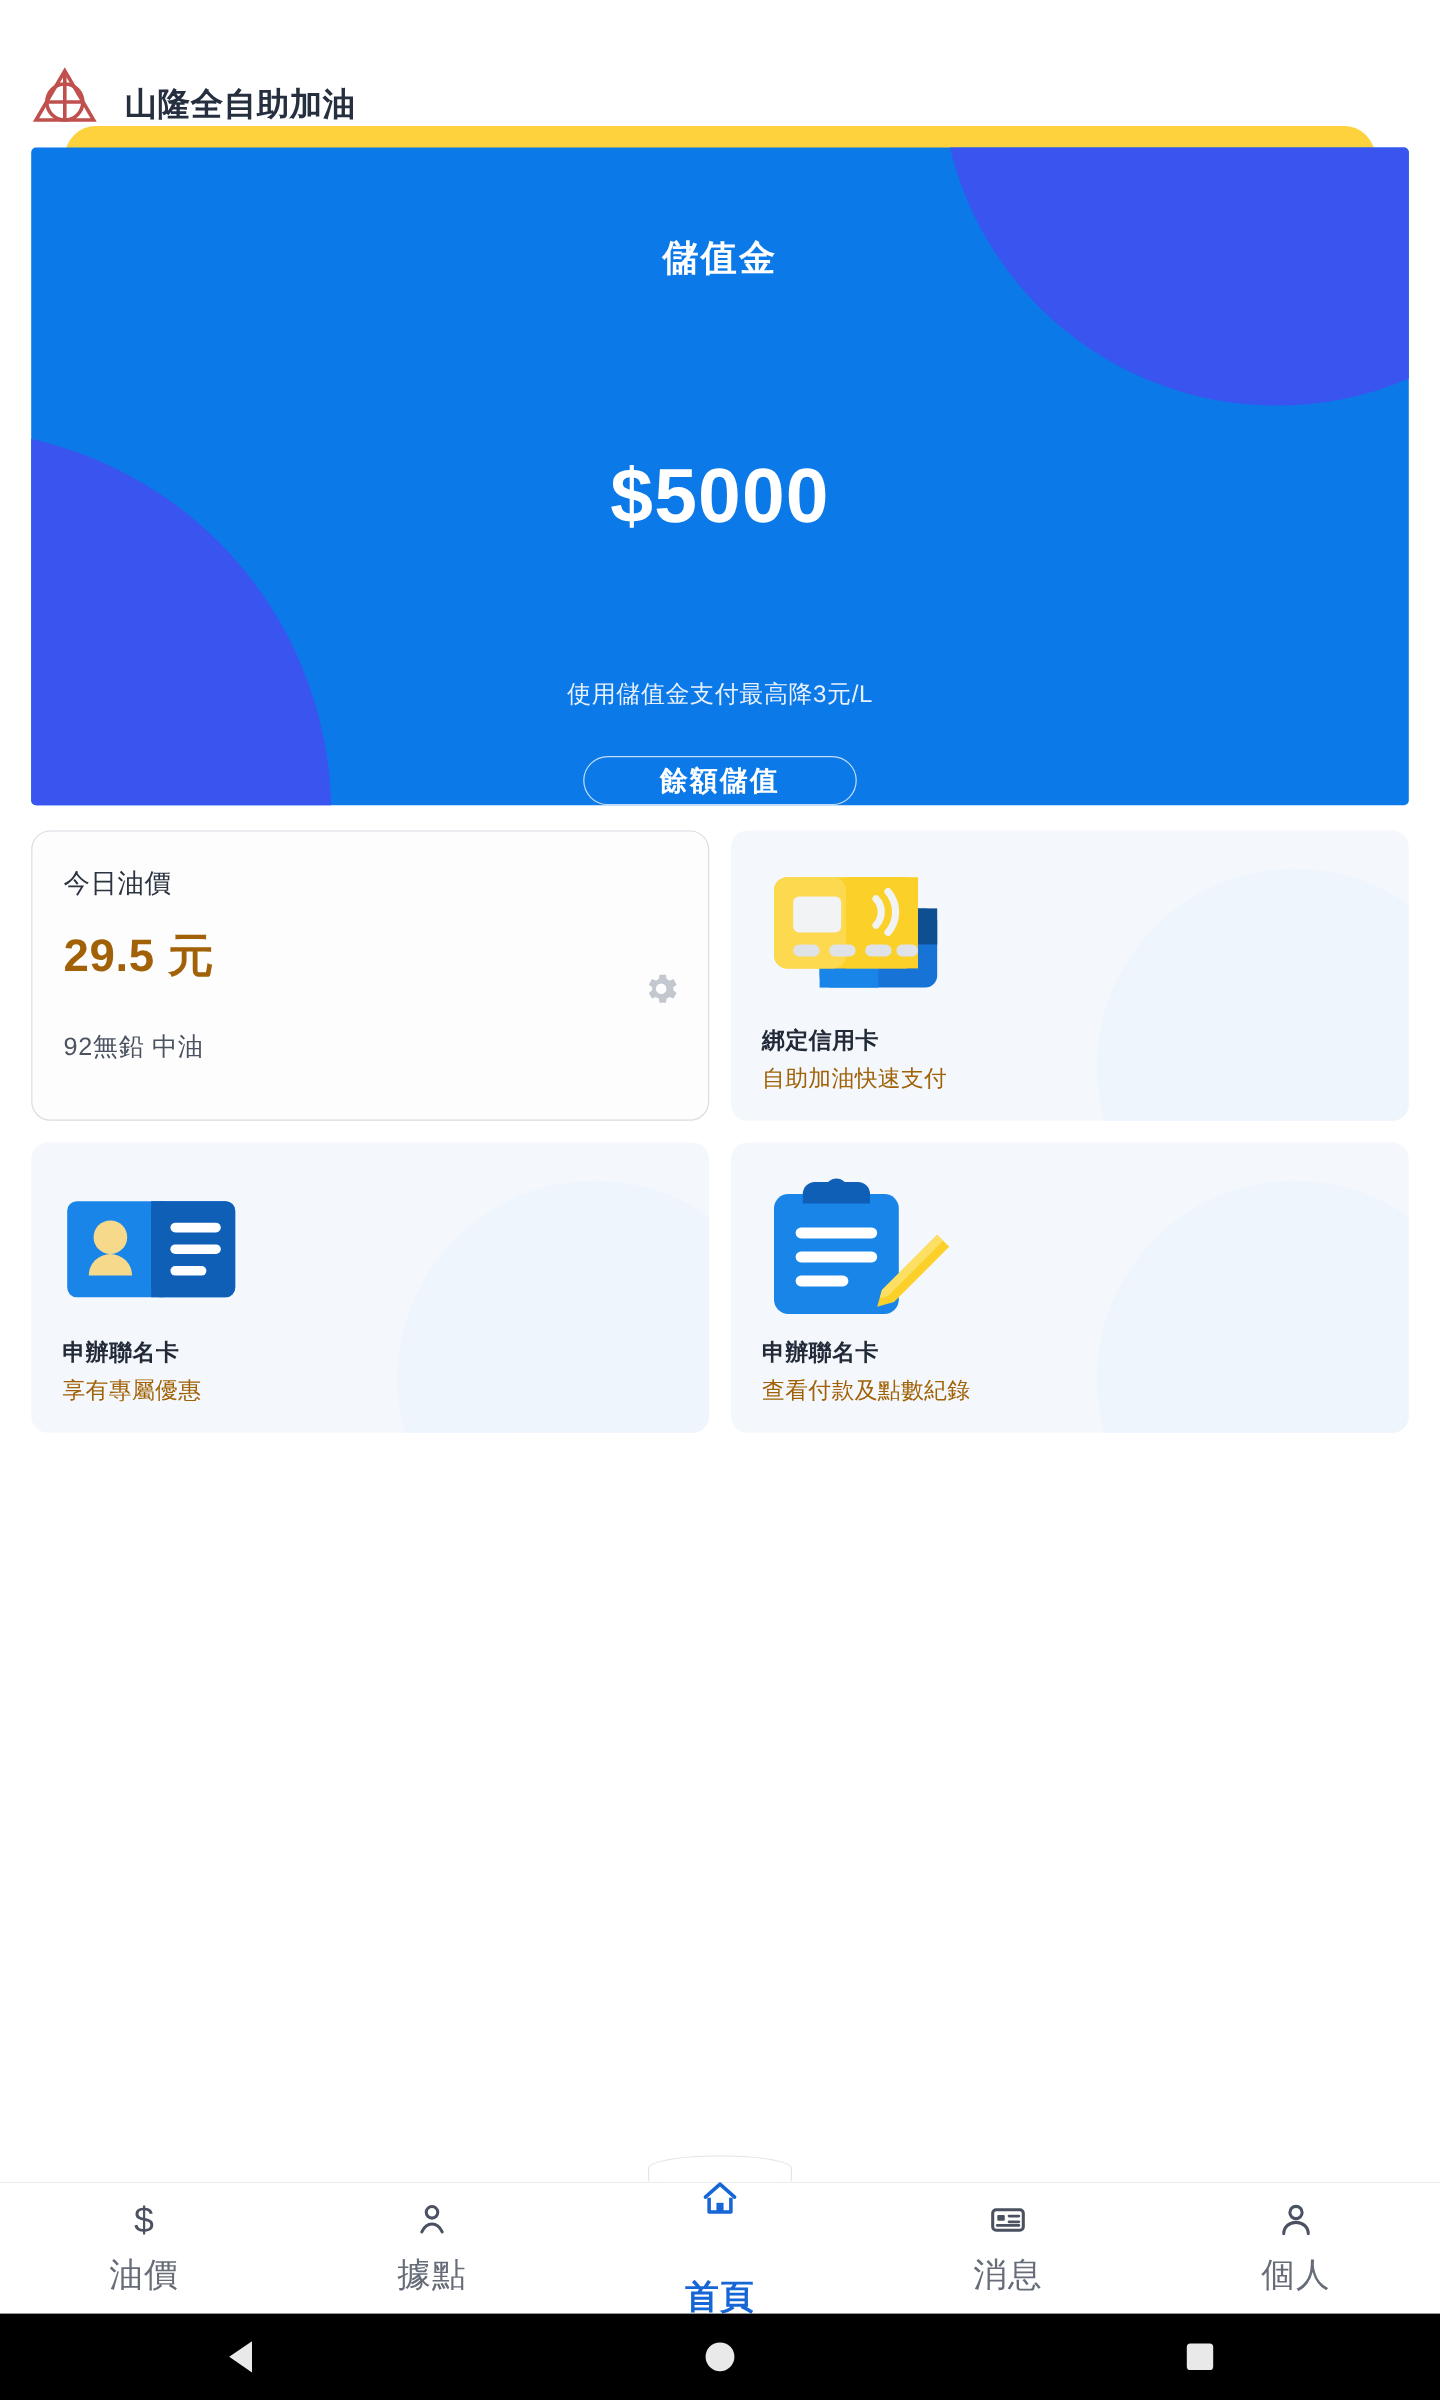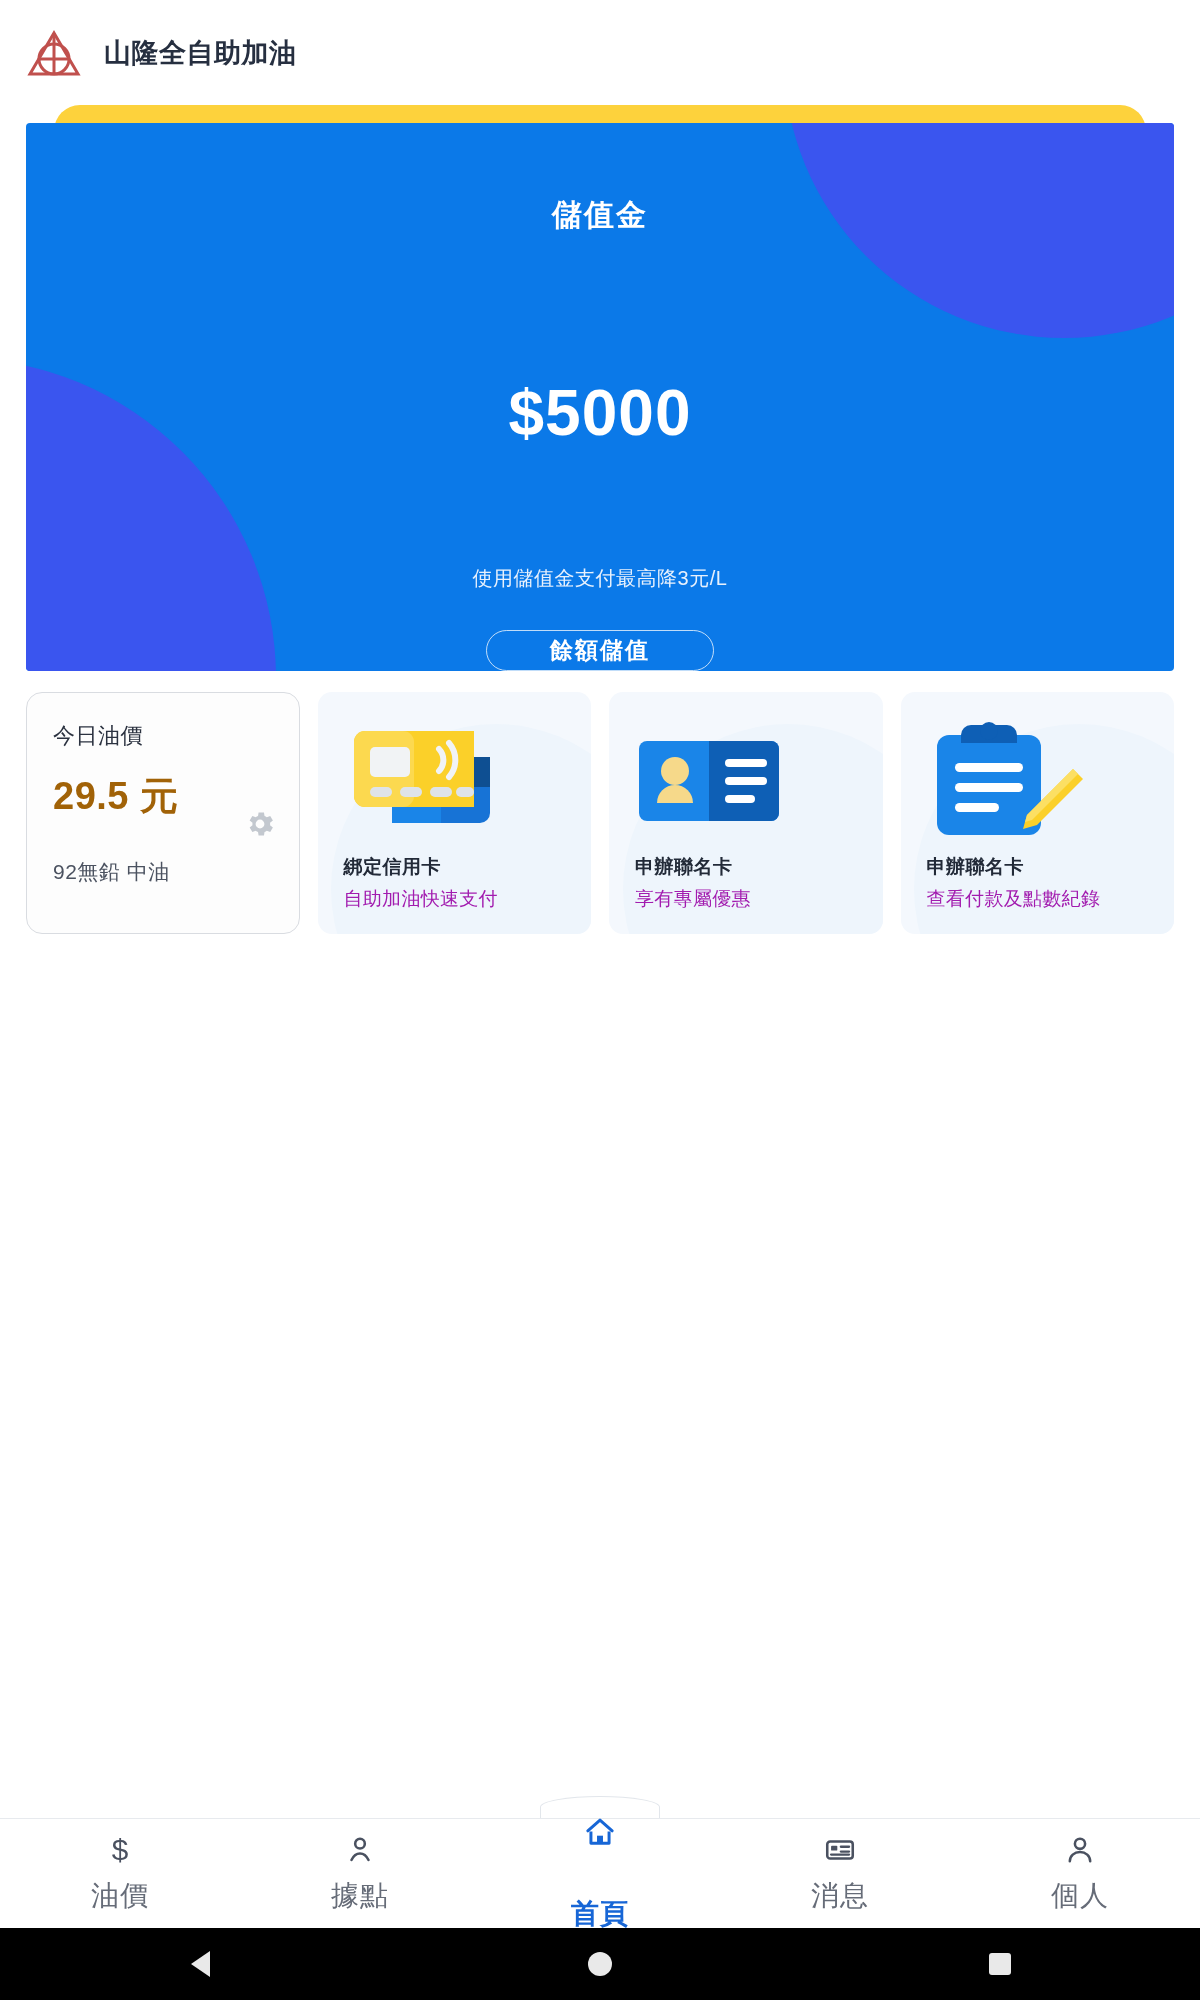--- a/index.html
+++ b/index.html
@@ -16,21 +16,21 @@
     height: 2000px;
     background: #ffffff;
     display: flex;
     flex-direction: column;
   }
 
   
   .app-header {
     height: 105px;
     display: flex;
-    align-items: center;
+    align-items: flex-end;
     padding-left: 26px;
     gap: 22px;
     background: #ffffff;
     flex: 0 0 auto;
   }
   .logo-mark { width: 56px; height: 52px; display: block; }
   .app-title {
     font-size: 27px;
     font-weight: bold;
     color: #262f40;
@@ -130,21 +130,21 @@
     cursor: pointer;
     display: flex;
     align-items: center;
     justify-content: center;
   }
 
   
   .tile-grid {
     margin: 22px 26px 0 26px;
     display: grid;
-    grid-template-columns: 1fr 1fr 1fr 1fr;
+    grid-template-columns: 1fr 1fr;
     gap: 18px;
   }
   .tile {
     position: relative;
     border-radius: 14px;
     overflow: hidden;
     min-height: 242px;
   }
   .tile-soft {
     background: #f4f8fd;
@@ -218,21 +218,21 @@
   .tile-texts { }
   .tile-head {
     font-size: 19px;
     font-weight: bold;
     color: #222a38;
     letter-spacing: 0.5px;
     margin-bottom: 6px;
   }
   .tile-desc {
     font-size: 19px;
-    color: #a21caf;
+    color: #a16207;
     letter-spacing: 0.3px;
   }
 
   
   .sheet-handle {
     position: absolute;
     left: 50%;
     transform: translateX(-50%);
     bottom: 0;
     width: 120px;

